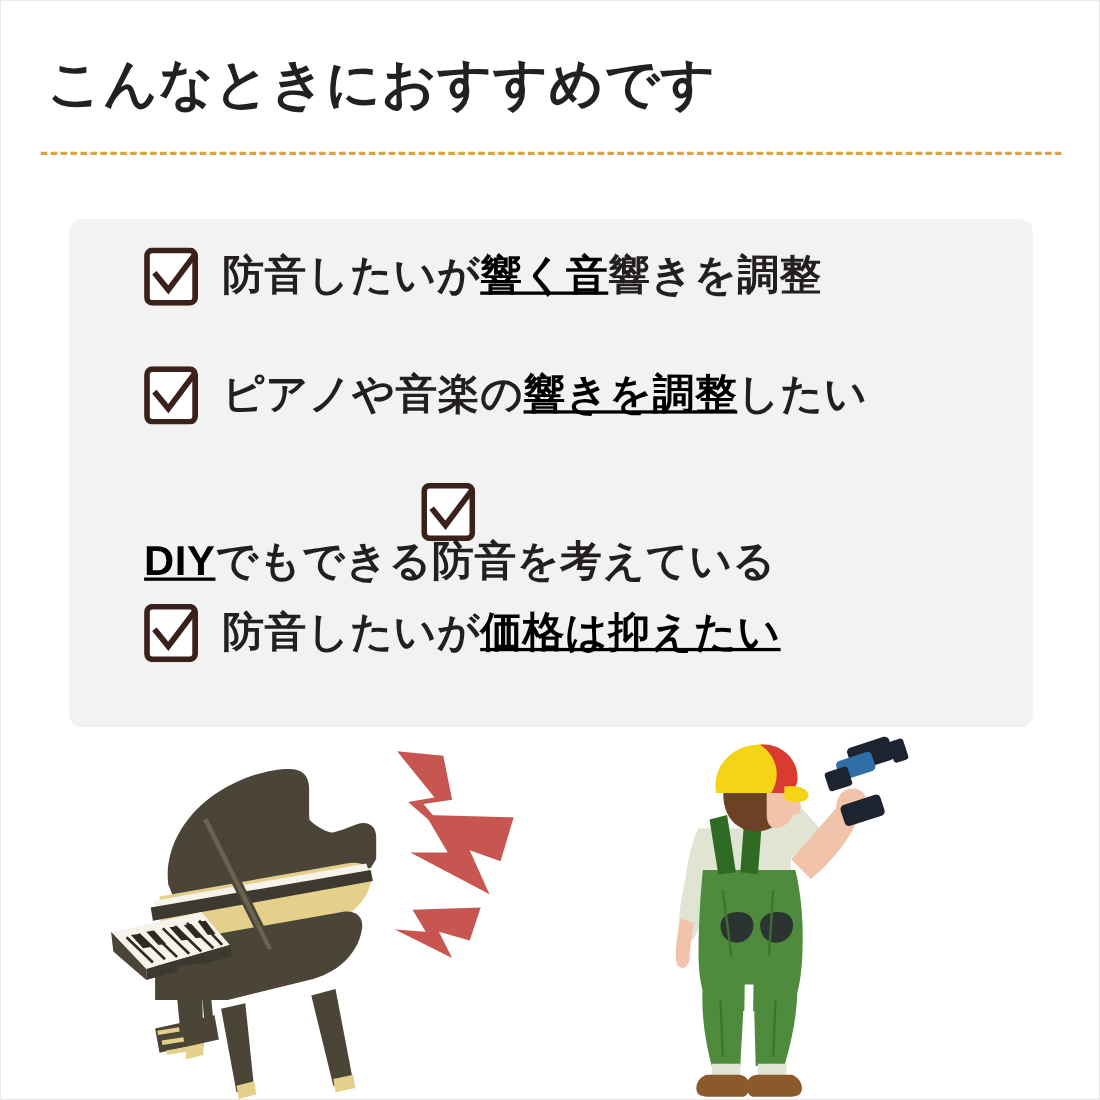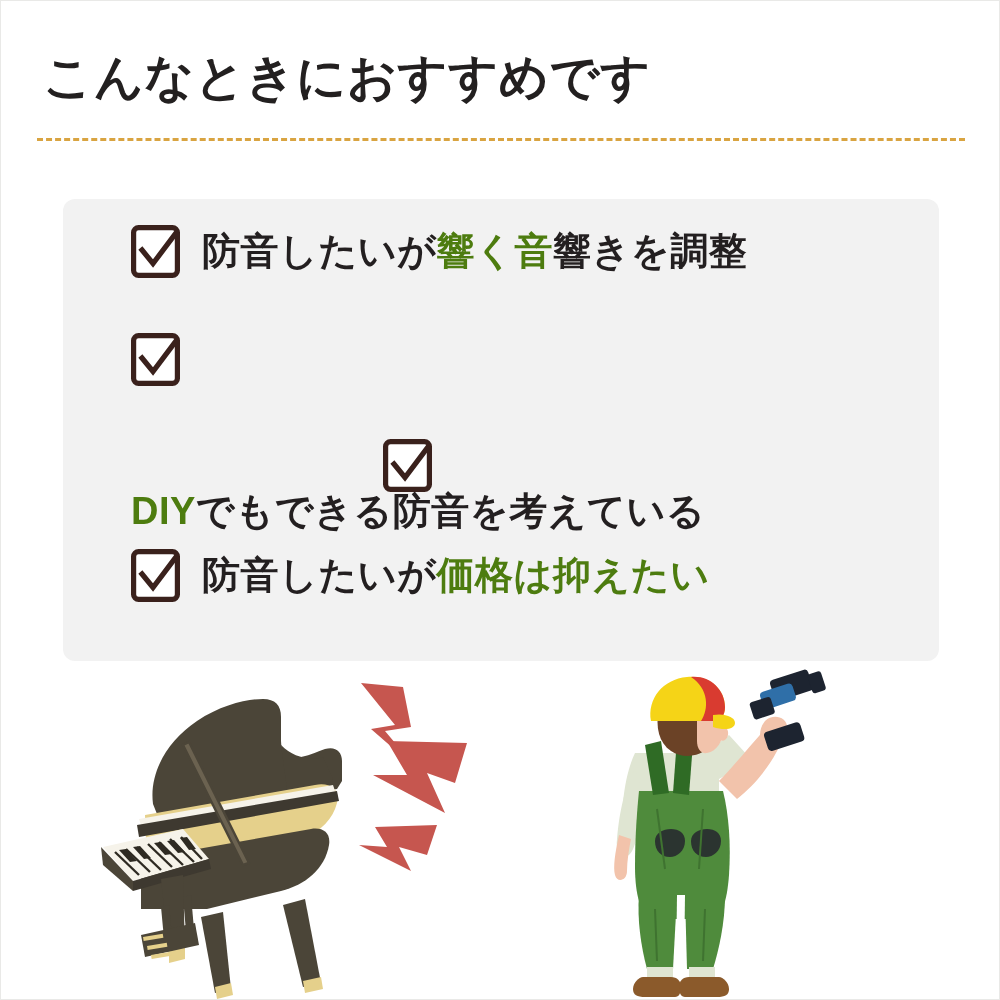--- a/index.html
+++ b/index.html
@@ -78,21 +78,21 @@
   .checkbox svg { display: block; }
 
   .row-text {
     font-size: 38px;
     font-weight: 700;
     color: #231f20;
     letter-spacing: 0.5px;
     white-space: nowrap;
     line-height: 1;
   }
-  .hl { color: #4d7c0f; }
+  .hl { color: #000000; text-decoration: underline; }
 
   
   #piano-art {
     position: absolute;
     left: 96px;
     top: 668px;
     width: 400px;
     height: 330px;
   }
   #worker-art {
@@ -126,20 +126,23 @@
         <span>防音したいが</span><span class="hl">響く音</span><span>響きを調整</span>
       </span>
     </div>
 
     <div class="check-row r1">
       <span class="checkbox">
         <svg viewBox="0 0 49 53" width="49" height="53" aria-hidden="true">
           <rect x="2.6" y="2.6" width="43.8" height="47.8" rx="5" ry="5" fill="#ffffff" stroke="#3a211c" stroke-width="5.2"></rect>
           <path d="M11 25 L22 38.5 L45 8" fill="none" stroke="#3a211c" stroke-width="5.2" stroke-linecap="square" stroke-linejoin="miter"></path>
         </svg>
+      </span>
+      <span class="row-text">
+        <span>ピアノや音楽の</span><span class="hl">響きを調整</span><span>したい</span>
       </span>
     </div>
 
     <div class="check-row r2">
       <span class="checkbox">
         <svg viewBox="0 0 49 53" width="49" height="53" aria-hidden="true">
           <rect x="2.6" y="2.6" width="43.8" height="47.8" rx="5" ry="5" fill="#ffffff" stroke="#3a211c" stroke-width="5.2"></rect>
           <path d="M11 25 L22 38.5 L45 8" fill="none" stroke="#3a211c" stroke-width="5.2" stroke-linecap="square" stroke-linejoin="miter"></path>
         </svg>
       </span>

